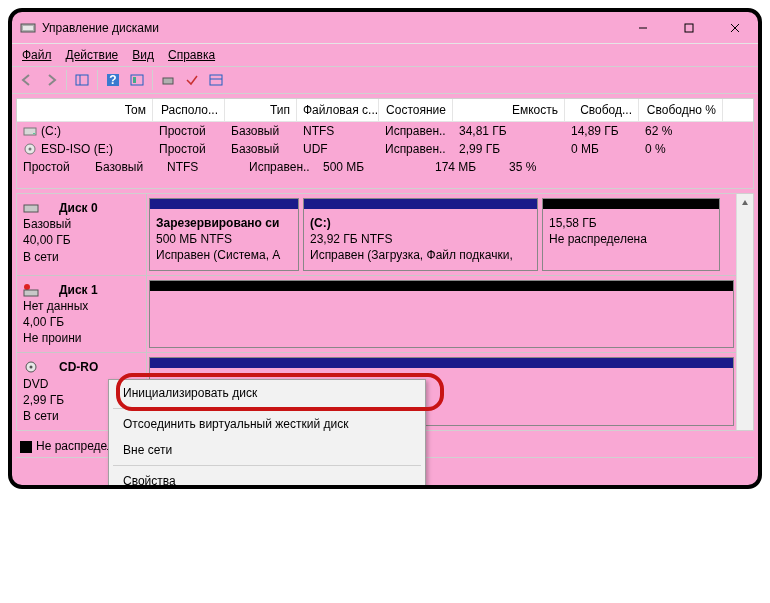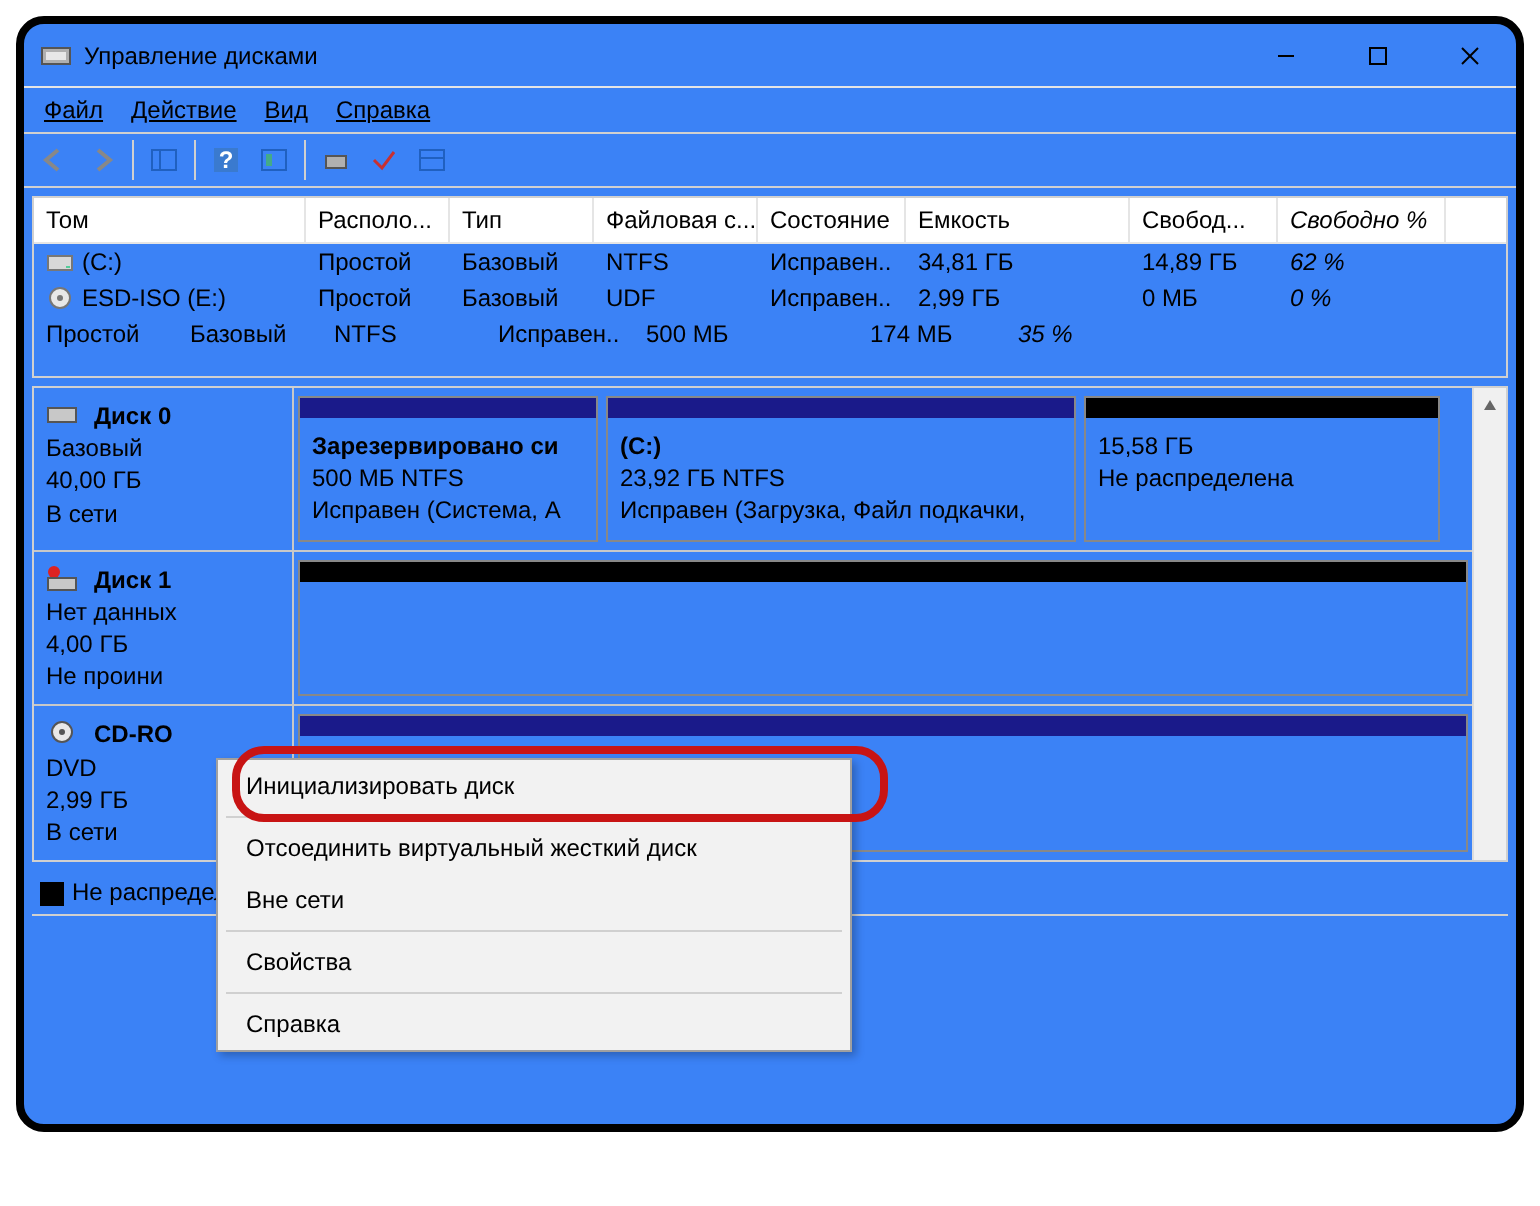--- a/index.html
+++ b/index.html
@@ -1,54 +1,54 @@
 <!DOCTYPE html>
 <html><head>
 <meta charset="utf-8">
 <style>
 * { margin: 0; padding: 0; box-sizing: border-box; font-family: "Segoe UI", Tahoma, sans-serif; font-size: 12px; }
 body { background: #fff; width: 770px; height: 603px; position: relative; overflow: hidden; }
 
-.outer-frame { position: absolute; left: 8px; top: 8px; width: 754px; height: 558px; border: 4px solid #000; border-radius: 14px; background: #3b82f6; overflow: hidden; }
+.outer-frame { position: absolute; left: 8px; top: 8px; width: 754px; height: 481px; border: 4px solid #000; border-radius: 14px; background: #f9a8d4; overflow: hidden; }
 
 .titlebar { height: 32px; display: flex; align-items: center; padding: 0 0 0 8px; border-bottom: 1px solid #e5e5e5; }
 .titlebar .icon { width: 16px; height: 16px; margin-right: 6px; }
 .titlebar .title { flex: 1; font-size: 12px; }
 .titlebar .ctrl { width: 46px; height: 32px; display: flex; align-items: center; justify-content: center; }
 .titlebar .ctrl svg { width: 10px; height: 10px; }
 
 .menubar { height: 22px; display: flex; align-items: center; padding: 0 4px; gap: 2px; }
 .menubar .mitem { padding: 2px 6px; font-size: 12px; }
 .menubar .mitem u { text-decoration: underline; }
 
 .toolbar { height: 28px; border-top: 1px solid #d0d0d0; border-bottom: 1px solid #d0d0d0; display: flex; align-items: center; padding: 0 4px; gap: 2px; }
 .toolbar .tbtn { width: 22px; height: 22px; display: flex; align-items: center; justify-content: center; }
 .toolbar .sep { width: 1px; height: 20px; background: #d0d0d0; margin: 0 2px; }
 
 .volume-table { border: 1px solid #d0d0d0; margin: 4px; }
-.vt-header { display: flex; background: #fff; border-bottom: 1px solid #e5e5e5; }
+.vt-header { display: flex; background: #fff; border-bottom: 1px solid #e5e5e5; text-align: right; }
 .vt-header .col { padding: 4px 6px; border-right: 1px solid #e5e5e5; font-size: 12px; white-space: nowrap; overflow: hidden; }
 .vt-row { display: flex; padding: 1px 0; }
 .vt-row .cell { padding: 1px 6px; font-size: 12px; white-space: nowrap; overflow: hidden; display: flex; align-items: center; gap: 4px; }
 .vt-row .vicon { width: 14px; height: 14px; flex-shrink: 0; }
 .vt-body { min-height: 66px; }
 
 .col-vol { width: 136px; }
 .col-lay { width: 72px; }
 .col-typ { width: 72px; }
 .col-fs  { width: 82px; }
 .col-st  { width: 74px; }
 .col-cap { width: 112px; }
 .col-fr  { width: 74px; }
-.col-pct { width: 84px; font-style: italic; }
+.col-pct { width: 84px; }
 
 .disk-pane { margin: 4px; border: 1px solid #d0d0d0; max-height: 300px; overflow: hidden; position: relative; }
 .disk-row { display: flex; border-bottom: 1px solid #c8c8c8; }
 .disk-label { width: 130px; border-right: 1px solid #c8c8c8; padding: 6px; font-size: 12px; line-height: 1.35; }
-.disk-label .dname { font-weight: bold; display:flex; gap:8px; }
+.disk-label .dname { font-weight: bold; display:flex; align-items:center; gap:20px; }
 .disk-parts { flex: 1; display: flex; gap: 0; padding: 0; position: relative; }
 .part { border: 1px solid #888; margin: 4px 2px; padding: 6px; font-size: 12px; line-height: 1.35; position: relative; }
 .part-header { position: absolute; top: 0; left: 0; right: 0; height: 10px; }
 .part .pt { margin-top: 10px; }
 .hdr-primary { background: #1a1a8a; }
 .hdr-unalloc { background: #000; }
 
 .part b { font-weight: bold; }
 
 .legend { padding: 4px 8px; font-size: 12px; display: flex; gap: 14px; align-items: center; }

